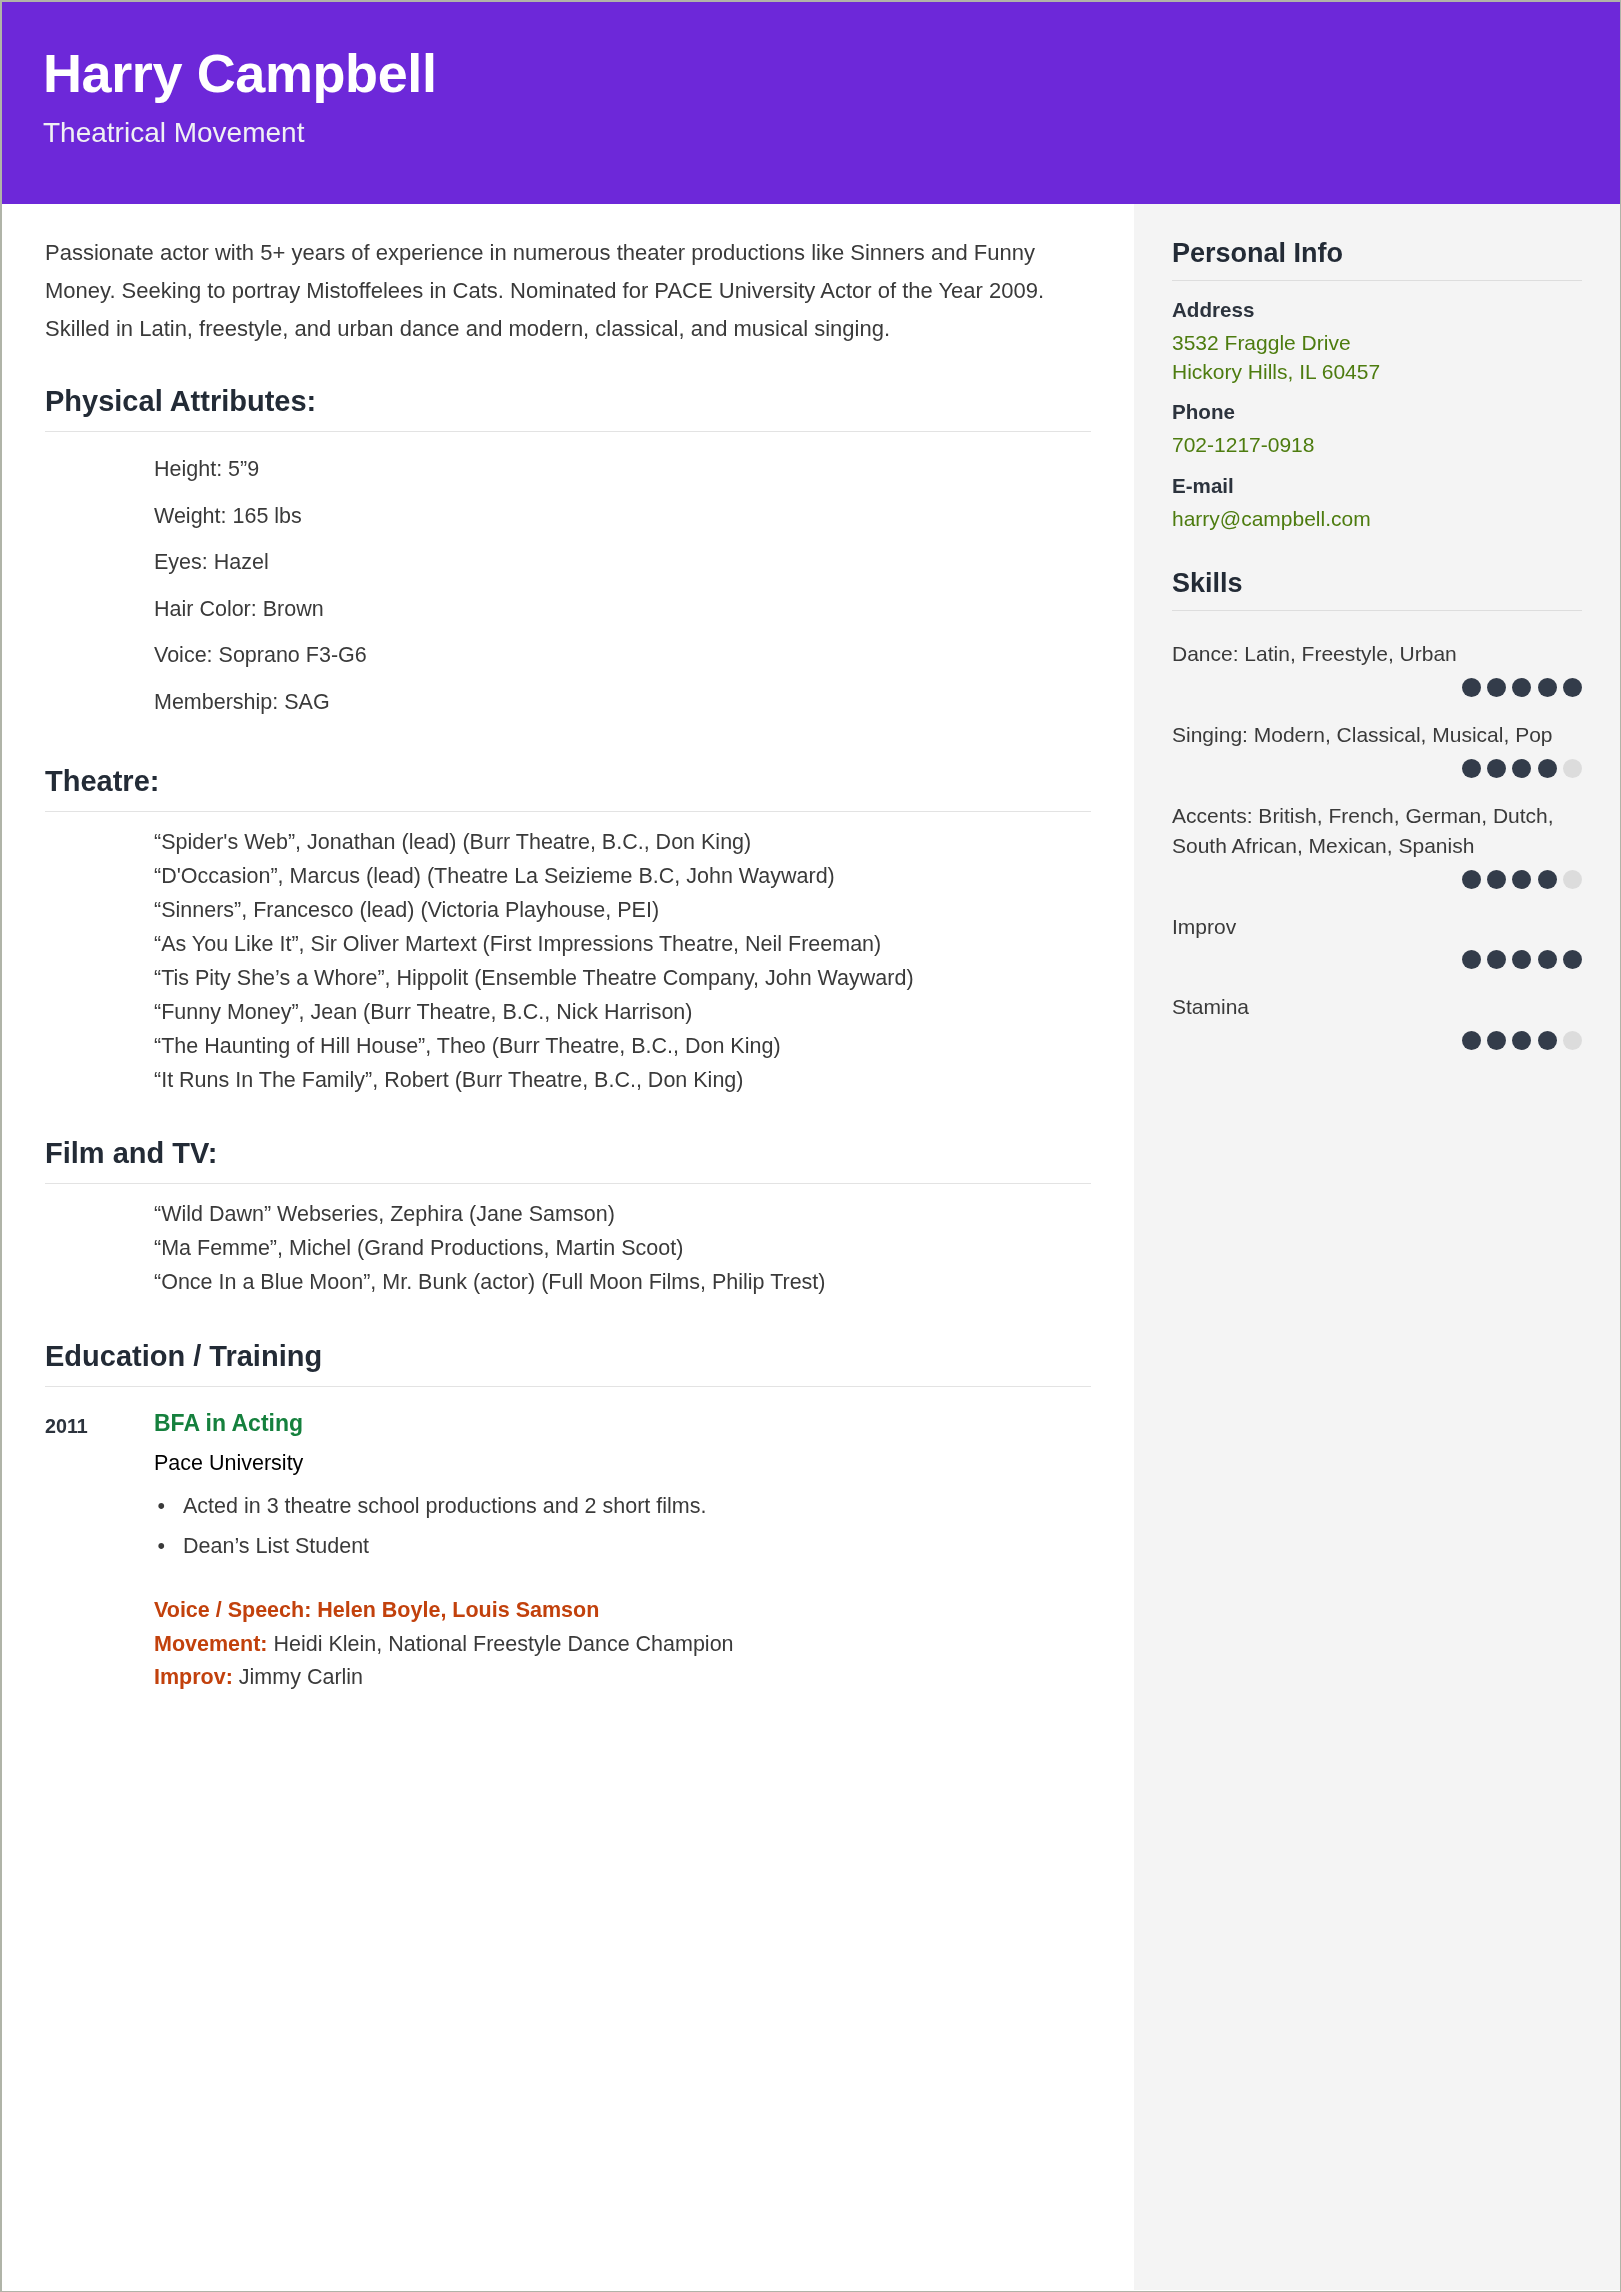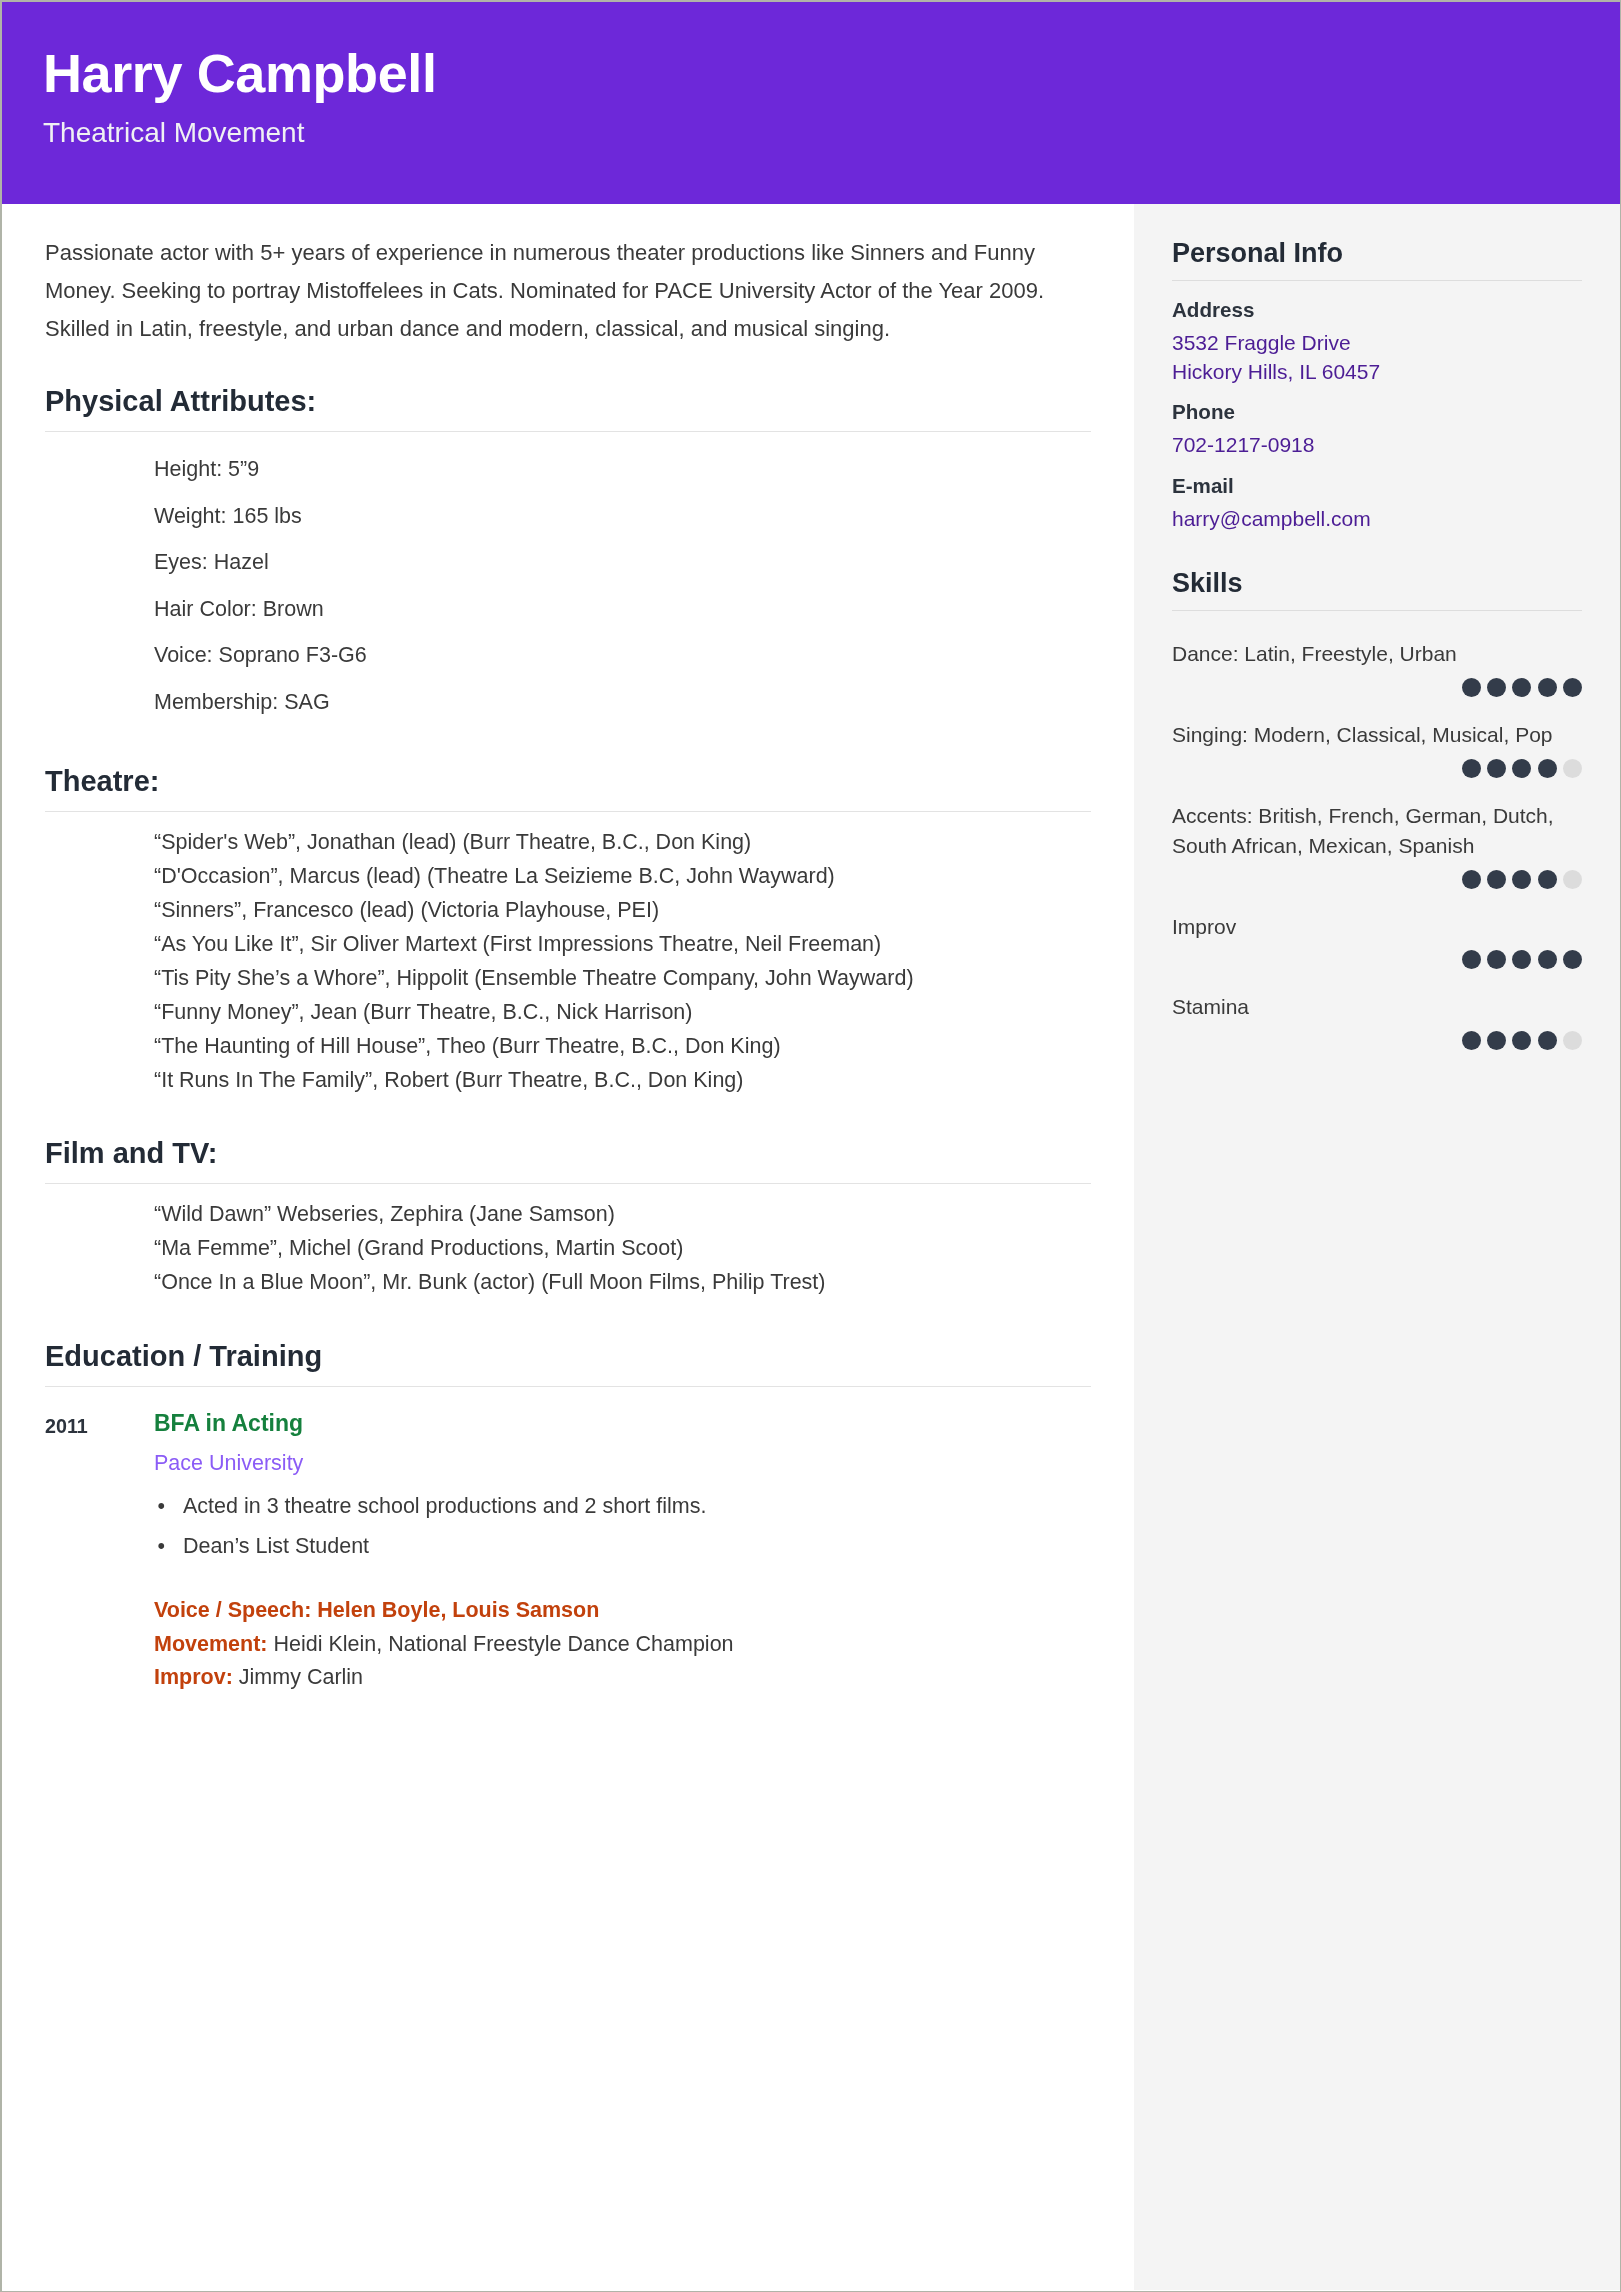--- a/index.html
+++ b/index.html
@@ -116,21 +116,21 @@
   .edu-body { flex: 1; }
   .edu-degree {
     font-size: 23px;
     font-weight: bold;
     color: #15803d;
     margin: 0 0 12.5px 0;
     line-height: 1.2;
   }
   .edu-school {
     font-size: 21.5px;
-    color: #8b5cf6;
+    color: #000000;
     margin: 0 0 14.3px 0;
     line-height: 1.3;
   }
   .edu-bullets {
     margin: 0 0 23px 0;
     padding: 0;
     list-style: none;
   }
   .edu-bullets li {
     font-size: 21.5px;
@@ -168,21 +168,21 @@
   }
   .side-label {
     font-size: 20.6px;
     font-weight: bold;
     color: #2c333d;
     margin: 12.5px 0 5.4px 0;
     line-height: 1.3;
   }
   .side-value {
     font-size: 21px;
-    color: #4c1d95;
+    color: #4d7c0f;
     line-height: 1.38;
     margin: 0;
   }
   .personal-block { margin-bottom: 34px; }
   .skills-top-gap { height: 12.5px; }
 
   .skill {
     margin-bottom: 9px;
   }
   .skill-name {

